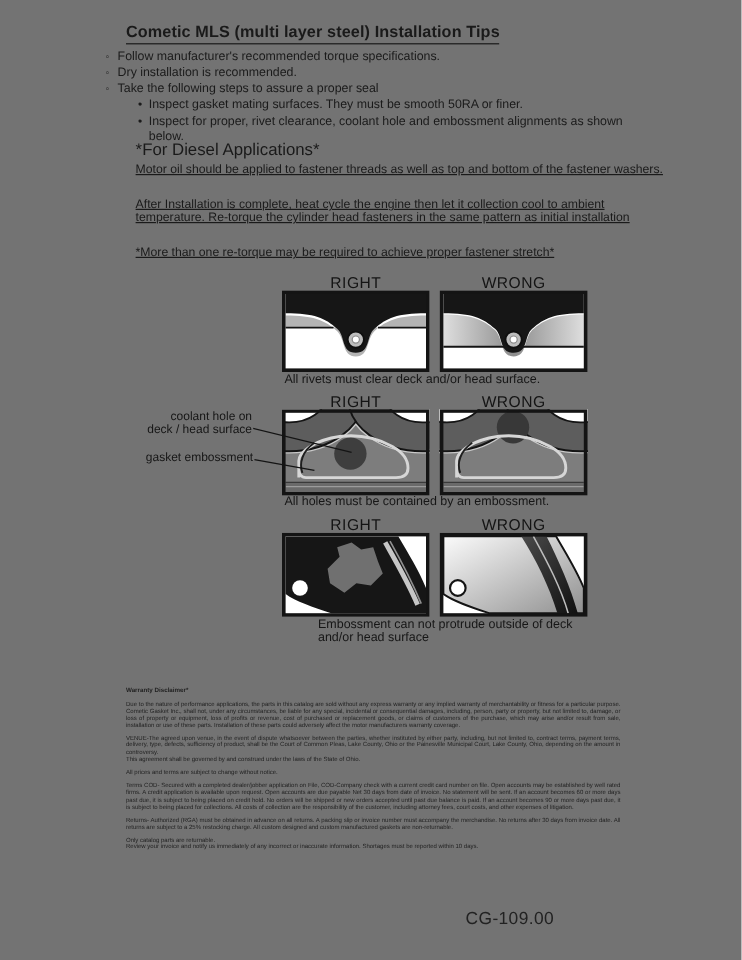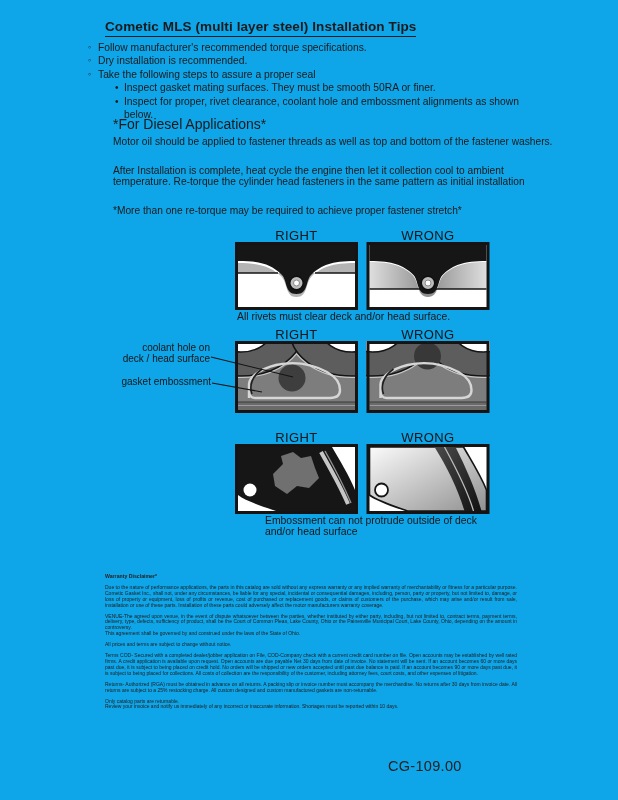--- a/index.html
+++ b/index.html
@@ -1,32 +1,32 @@
 <!DOCTYPE html>
 <html><head>
 <meta charset="utf-8">
 <style>
   html,body{margin:0;padding:0;background:#fff;}
   #page{
-    position:relative;width:618px;height:800px;background:#0ea5e9;overflow:hidden;
+    position:relative;width:618px;height:800px;background:#737373;overflow:hidden;
     font-family:"Liberation Sans", sans-serif;color:#1a1a1a;
   }
   
   .title{
     position:absolute;left:105px;top:19px;font-size:13.5px;font-weight:bold;
     border-bottom:1.5px solid #1a1a1a;padding-bottom:2px;letter-spacing:.1px;white-space:nowrap;
   }
   .tips{position:absolute;left:88px;top:41px;font-size:10.3px;line-height:13.4px;width:440px;}
   .tip{display:flex;}
   .tip .m{width:10px;flex:0 0 10px;font-size:9px;line-height:13.4px;}
   .tip.sub{margin-left:27px;}
   .tip.sub .m{width:9px;flex:0 0 9px;font-size:10px;}
   
   .diesel-heading{position:absolute;left:113px;top:116px;font-size:14px;font-weight:normal;}
-  .dpara{position:absolute;left:113px;font-size:10.2px;line-height:11px;white-space:nowrap;}
+  .dpara{position:absolute;left:113px;font-size:10.2px;line-height:11px;white-space:nowrap;text-decoration:underline;}
   .p1{top:136px;} .p2{top:165px;} .pnote{top:205px;}
   
   .dg-label{position:absolute;font-size:13px;letter-spacing:.4px;color:#141414;text-align:center;width:123px;}
   .lbl-r1{left:235px;} .lbl-w1{left:366px;width:124px;}
   .row1 .dg-label{top:228px;} 
   .panel{position:absolute;}
   .caption{position:absolute;left:237px;font-size:10.4px;line-height:11px;color:#161616;}
   .cap1{top:311px;} .cap2{top:413px;} .cap3{top:515px;margin-left:28px;}
   .callout{position:absolute;font-size:10px;line-height:10.6px;text-align:right;color:#161616;}
   .co1{top:343px;right:408px;width:140px;}
@@ -155,20 +155,21 @@
     <path d="M14,57 L14,43 C14,36 25,28 41,24 C59,20 75,22 92,31 C101,36 105,42 105,49 C105,55 101,57 95,57 L20,57 C16,57 14,54 14,50 Z" fill="none" stroke-width="2.4" stroke="#d6d6d6"></path>
     <path d="M17,53 C14,45 17,35 27,28" fill="none" stroke="#1f1f1f" stroke-width="1.6"></path>
     <rect x="1.5" y="1.5" width="120" height="69" fill="none" stroke="#141414" stroke-width="3"></rect>
   </svg>
 
   <svg class="leaders" width="100" height="46" viewBox="0 0 100 46">
     <line x1="6" y1="7" x2="88" y2="27" stroke="#141414" stroke-width="1.1"></line>
     <line x1="7" y1="33" x2="57" y2="42" stroke="#141414" stroke-width="1.1"></line>
   </svg>
 
+  <div class="caption cap2">All holes must be contained by an embossment.</div>
 
   <div class="dg-label lbl-r1" style="top:430px">RIGHT</div>
   <div class="dg-label lbl-w1" style="top:430px">WRONG</div>
 
   <svg class="panel" style="left:235px;top:444px" width="123" height="70" viewBox="0 0 123 70">
     <rect x="1.5" y="1.5" width="120" height="67" fill="#ffffff"></rect>
     <path d="M3,3 L97,3 C105,17 114,31 120,46 L120,67 L41,67 C26,62 11,57 3,51 Z" fill="#161616"></path>
     <path d="M86,8 C95,24 105,41 113,60" stroke="#c6c6c6" stroke-width="4" fill="none"></path>
     <path d="M90,7 C99,23 108,40 116,59" stroke="#8f8f8f" stroke-width="1.4" fill="none"></path>
     <path d="M40,42 L38,30 L48,20 L46,12 L58,8 L66,14 L76,12 L80,24 L84,34 L74,44 L62,42 L52,50 Z" fill="#707070"></path>

